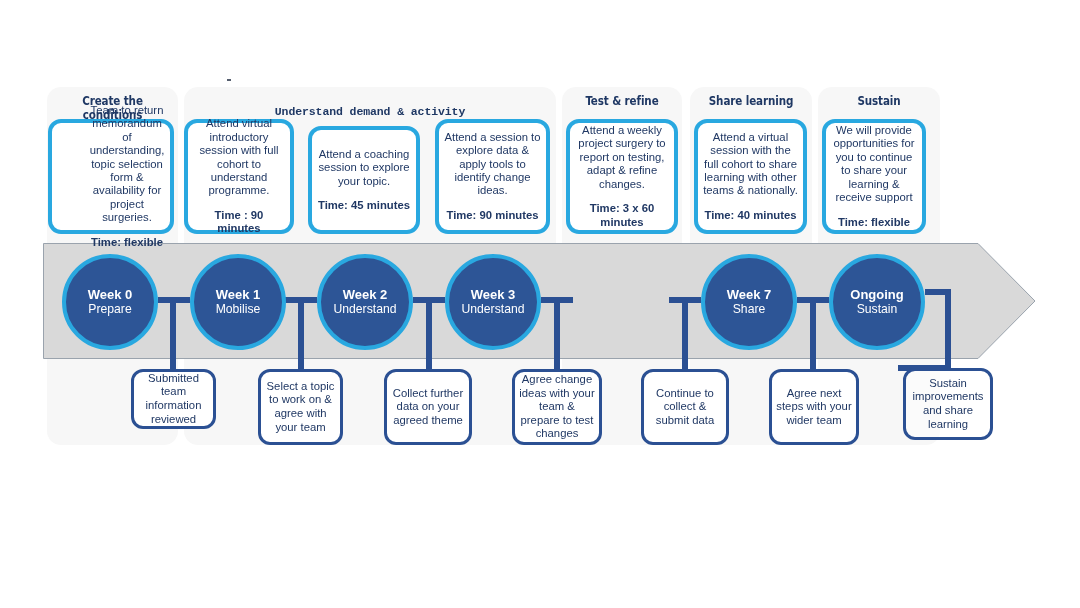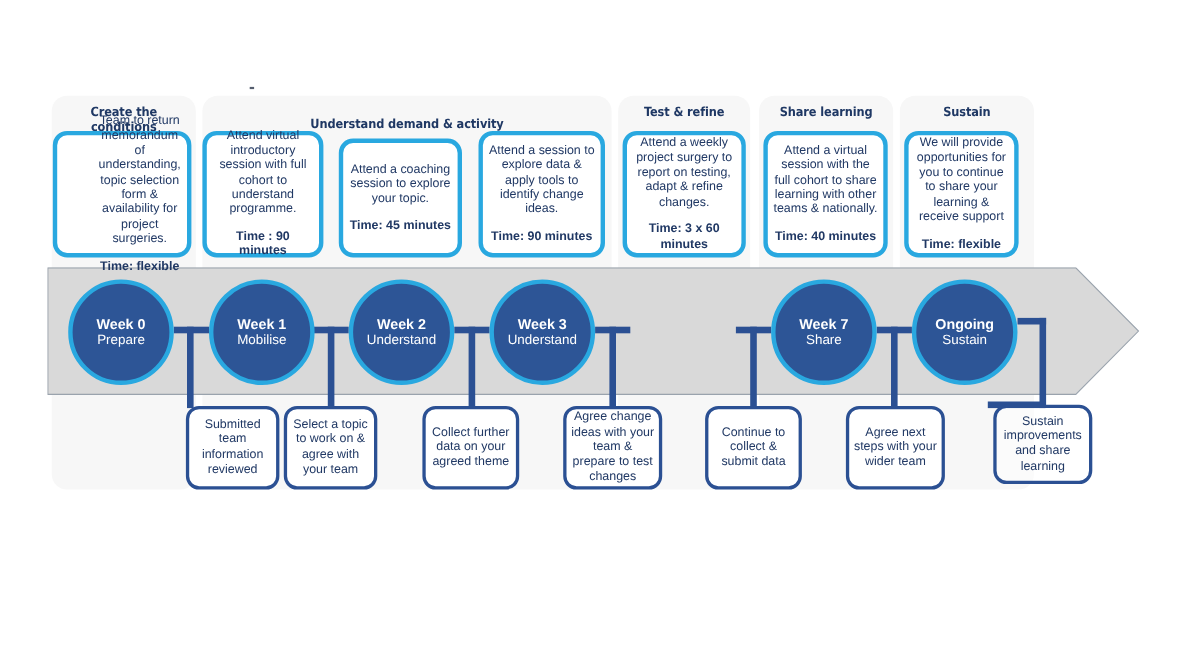--- a/index.html
+++ b/index.html
@@ -133,21 +133,21 @@
 
   <div class="panel" style="left:47px; top:87px; width:131px; height:358px;"></div>
   <div class="panel" style="left:184px; top:87px; width:372px; height:358px;"></div>
   <div class="panel" style="left:562px; top:87px; width:120px; height:358px;"></div>
   <div class="panel" style="left:690px; top:87px; width:122px; height:358px;"></div>
   <div class="panel" style="left:818px; top:87px; width:122px; height:358px;"></div>
 
   <div class="artifact" style="left:227px; top:79px; width:4px; height:2px;"></div>
 
   <div class="panel-title" style="left:47px; top:94px; width:131px;">Create the<br>conditions</div>
-  <div class="panel-title" style="left:184px; top:105px; width:372px;">Understand demand &amp; activity</div>
+  <div class="panel-title" style="left:184px; top:105px; width:372px;font-family:Liberation Mono, monospace;">Understand demand &amp; activity</div>
   <div class="panel-title" style="left:562px; top:94px; width:120px;">Test &amp; refine</div>
   <div class="panel-title" style="left:690px; top:94px; width:122px;">Share learning</div>
   <div class="panel-title" style="left:818px; top:94px; width:122px;">Sustain</div>
 
   <div class="arrow-band">
     <svg width="993" height="116" viewBox="0 0 993 116">
       <path d="M0.5,0.5 L935,0.5 L992,58 L935,115.5 L0.5,115.5 Z" fill="#d9d9d9" stroke="#9aa3ad" stroke-width="1"></path>
     </svg>
   </div>
 
@@ -226,21 +226,21 @@
   </div>
   <div class="circle" style="left:701px; top:254px; width:96px; height:96px;">
     <span class="wk">Week 7</span>
     <span class="ph">Share</span>
   </div>
   <div class="circle" style="left:829px; top:254px; width:96px; height:96px;">
     <span class="wk">Ongoing</span>
     <span class="ph">Sustain</span>
   </div>
 
-  <div class="outbox" style="left:131px; top:369px; width:85px; height:76px;margin-left:38px;">
+  <div class="outbox" style="left:131px; top:369px; width:85px; height:60px;">
     <span>Submitted team information reviewed</span>
   </div>
   <div class="outbox" style="left:258px; top:369px; width:85px; height:76px;">
     <span>Select a topic to work on &amp; agree with your team</span>
   </div>
   <div class="outbox" style="left:384px; top:369px; width:88px; height:76px;">
     <span>Collect further data on your agreed theme</span>
   </div>
   <div class="outbox" style="left:641px; top:369px; width:88px; height:76px;">
     <span>Continue to collect &amp; submit data</span>

